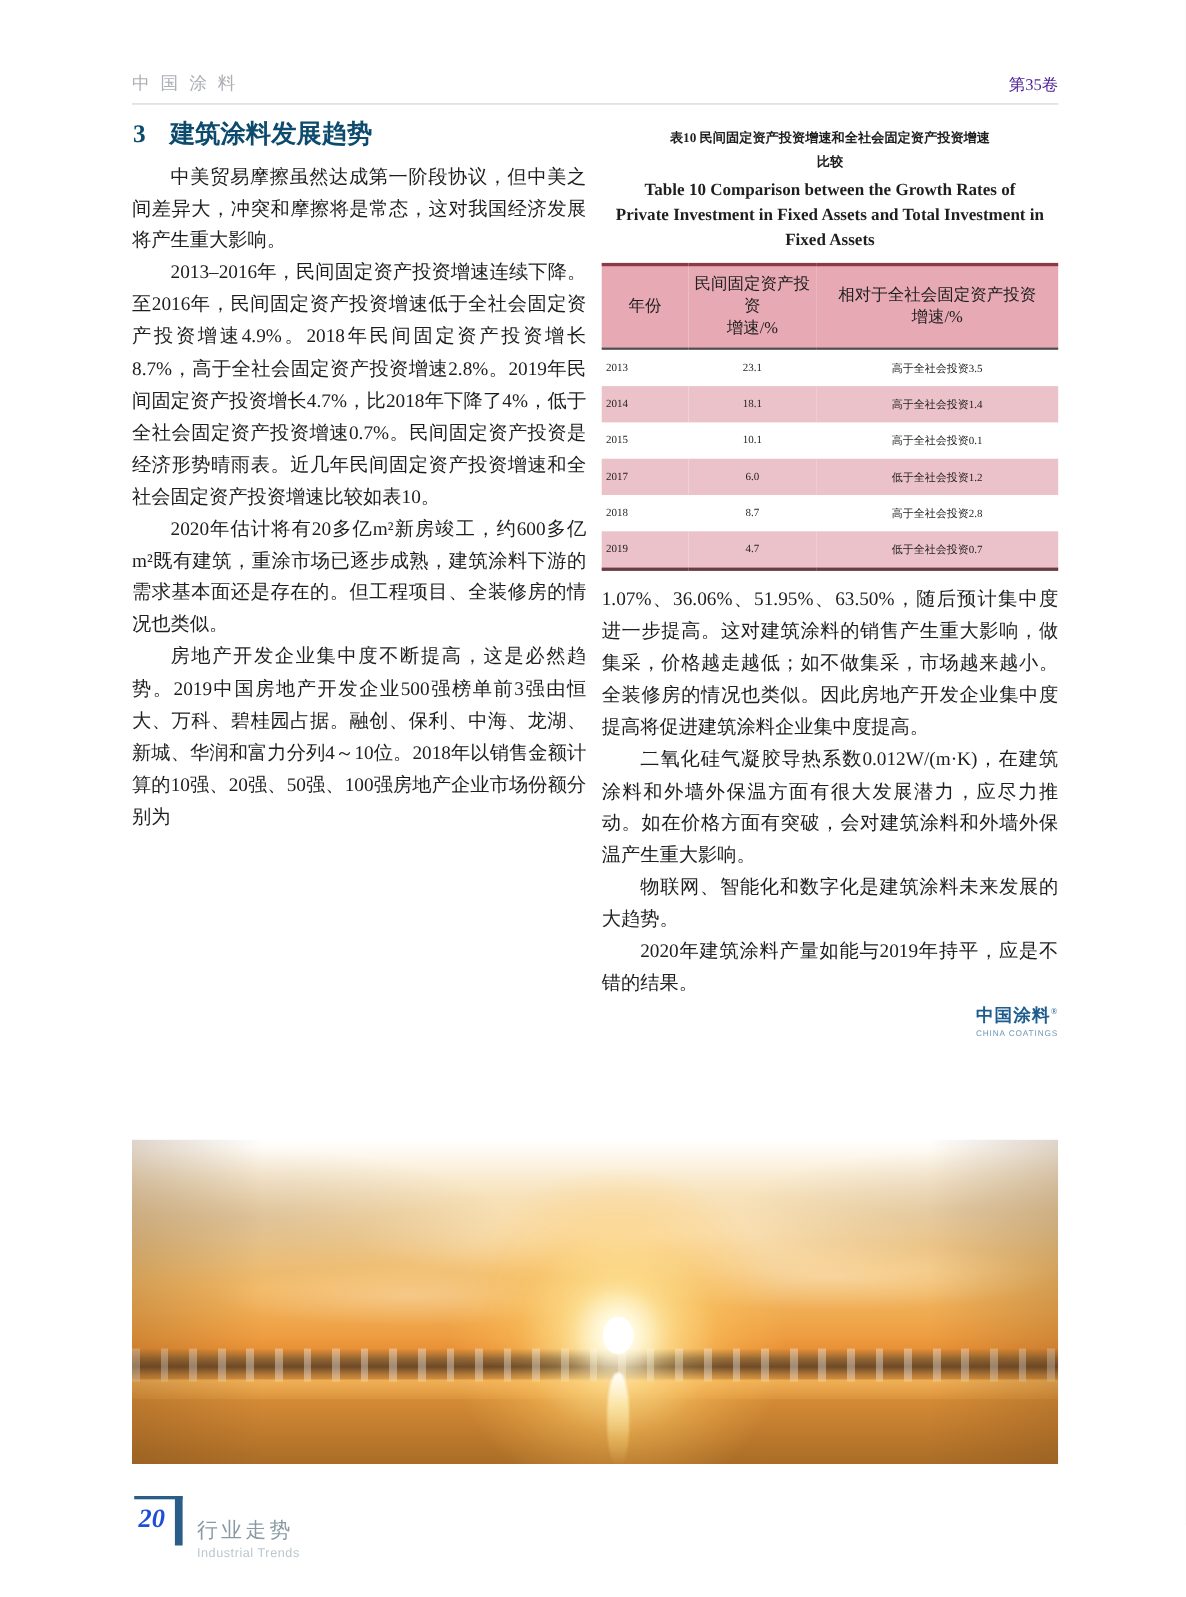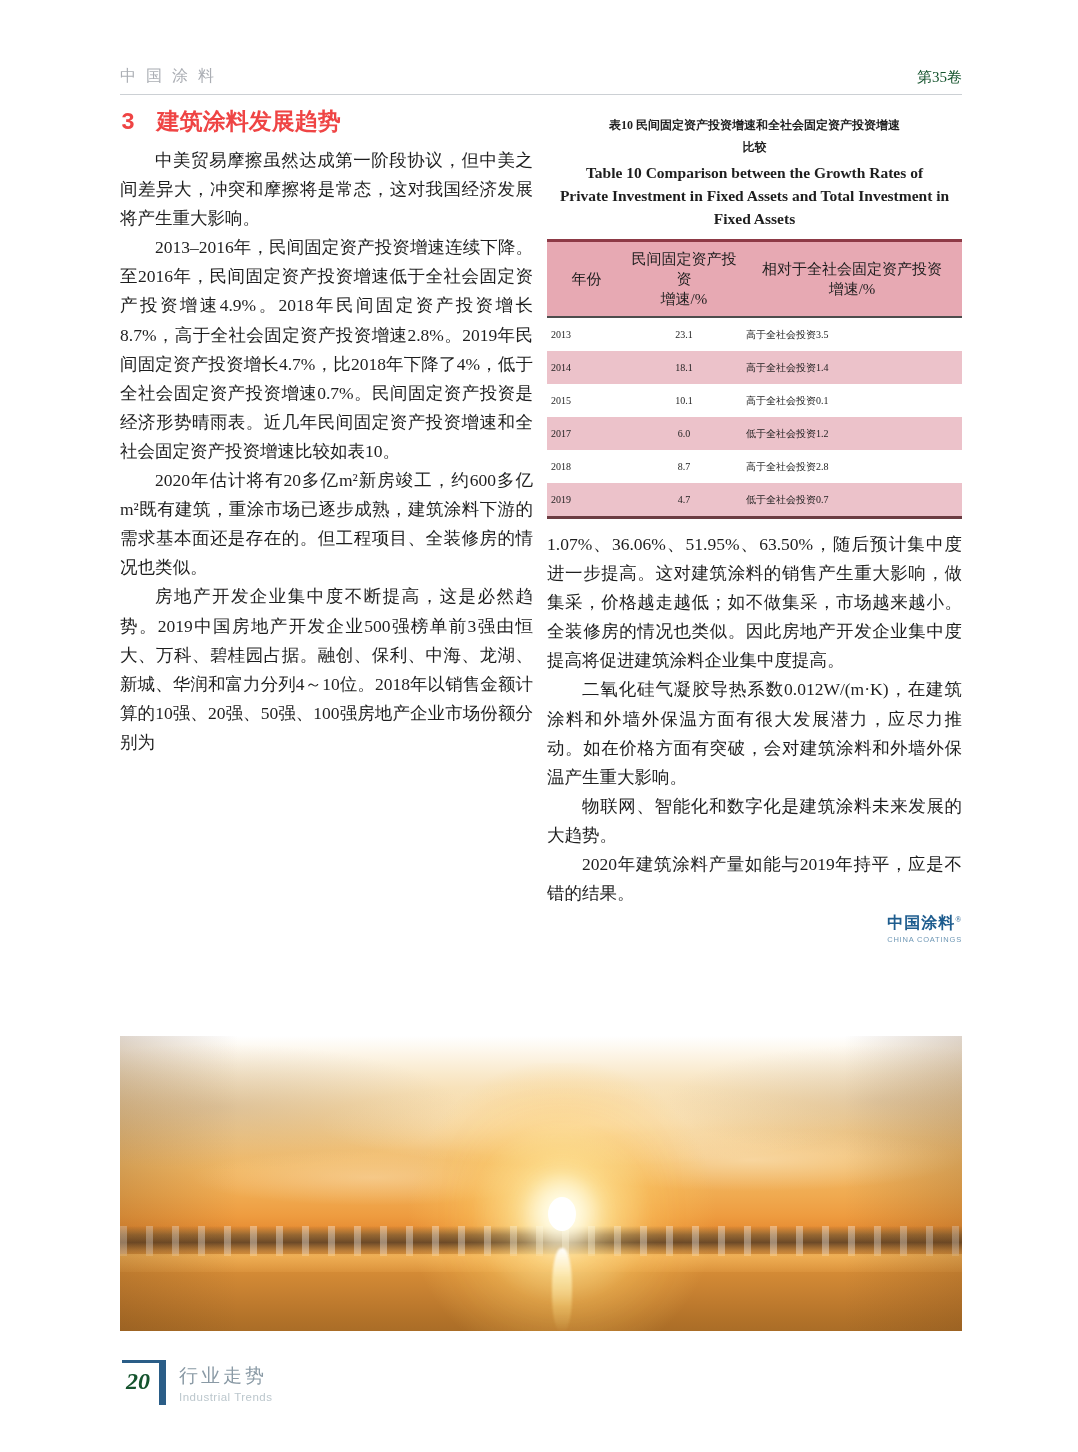--- a/index.html
+++ b/index.html
@@ -13,26 +13,26 @@
     overflow:hidden;
     padding-left:40px;
   }
   
   .page-header{
     position:absolute;left:120px;top:66px;width:842px;
     display:flex;justify-content:space-between;align-items:flex-end;
     border-bottom:1px solid #ccd0d4;padding-bottom:7px;
   }
   .journal-name{color:#abaeb4;font-size:16px;letter-spacing:10px;}
-  .volume-label{color:#14532d;font-size:15px;}
+  .volume-label{color:#4c1d95;font-size:15px;}
   
   .section-heading{
     position:absolute;left:121px;top:106px;
-    color:#ef4444;font-weight:bold;font-size:23px;
-    font-family:Liberation Mono, monospace;
+    color:#0c4a6e;font-weight:bold;font-size:23px;
+    font-family:Liberation Serif, serif;
   }
   .section-heading .sec-num{margin-right:22px;}
   
   .col-left{position:absolute;left:120px;top:146px;width:413px;}
   .col-right{position:absolute;left:547px;top:114px;width:415px;}
   .body-par{
     font-size:17.5px;line-height:29.1px;margin:0;
     text-align:justify;text-indent:2em;
   }
   .noindent{text-indent:0;}
@@ -52,21 +52,21 @@
   }
   table.data-table thead th{
     background:#e7a9b3;font-weight:normal;font-size:15px;line-height:20px;
     padding:7px 2px;white-space:pre-line;vertical-align:middle;
     border-bottom:2px solid #4d4d4d;
   }
   table.data-table tbody td{font-size:10px;height:31px;padding:1px 4px;}
   table.data-table tbody tr:nth-child(even){background:#ecc2ca;}
   td.cell-year{text-align:left;padding-left:14px;width:19%;}
   td.cell-rate{text-align:center;width:28%;}
-  td.cell-rel{}
+  td.cell-rel{text-align:center;}
   .after-table{margin-top:11px;}
   
   .logo{ text-align:right;margin-top:5px;}
   .logo-inner{display:inline-block;text-align:left;}
   .logo-zh{color:#1d5c8e;font-weight:bold;font-size:16px;letter-spacing:1px;
     font-family:"Liberation Sans","DejaVu Sans",sans-serif;}
   .logo-reg{font-size:8px;vertical-align:super;color:#1d5c8e;}
   .logo-en{color:#6e97b5;font-size:7.5px;letter-spacing:0.8px;margin-top:1px;
     font-family:"Liberation Sans","DejaVu Sans",sans-serif;}
   
@@ -127,22 +127,22 @@
     position:absolute;inset:0;
     background:linear-gradient(90deg, rgba(105,62,20,0.22) 0%, rgba(105,62,20,0) 14%,
       rgba(105,62,20,0) 86%, rgba(105,62,20,0.22) 100%);
   }
   
   .page-footer{position:absolute;left:122px;top:1360px;display:flex;align-items:flex-start;}
   .pagenum-box{
     border-top:3px solid #2a5d87;border-right:7px solid #2a5d87;
     padding:5px 9px 10px 4px;height:27px;
   }
-  .pagenum{font-style:italic;font-weight:bold;font-size:24px;color:#14532d;}
-  .footer-labels{margin-left:13px;margin-top:3px;}
+  .pagenum{font-style:italic;font-weight:bold;font-size:24px;color:#1d4ed8;}
+  .footer-labels{margin-left:13px;margin-top:18px;}
   .footer-zh{font-size:19px;color:#8a9aa5;letter-spacing:3px;}
   .footer-en{font-size:11.5px;color:#bcc7cd;letter-spacing:0.5px;margin-top:2px;
     font-family:"Liberation Sans","DejaVu Sans",sans-serif;}
 </style>
 </head>
 <body>
 
 <div class="page">
 
   <div class="page-header">

